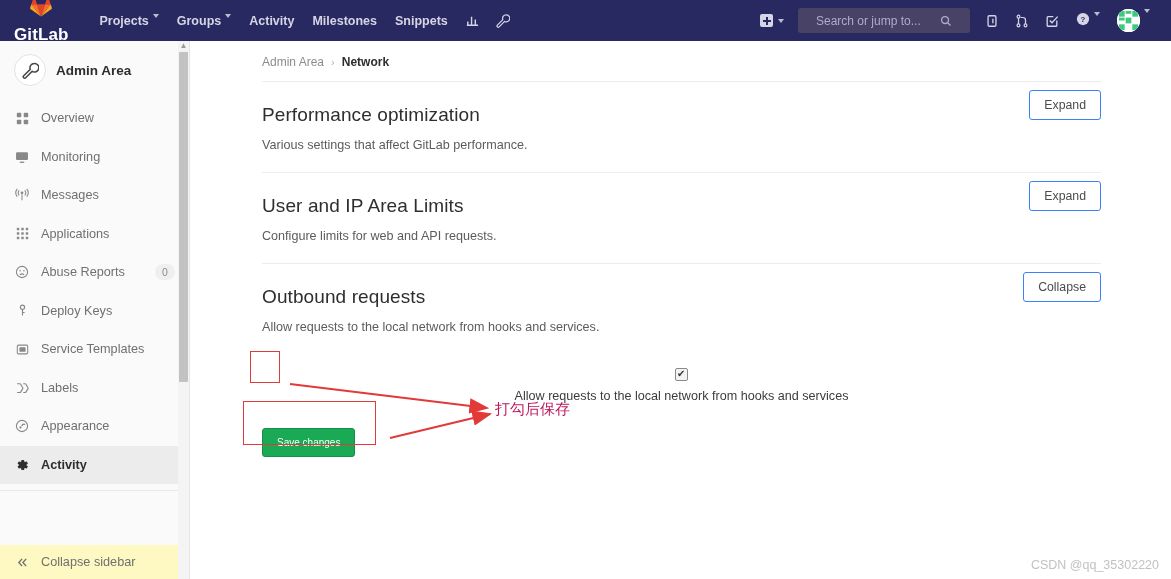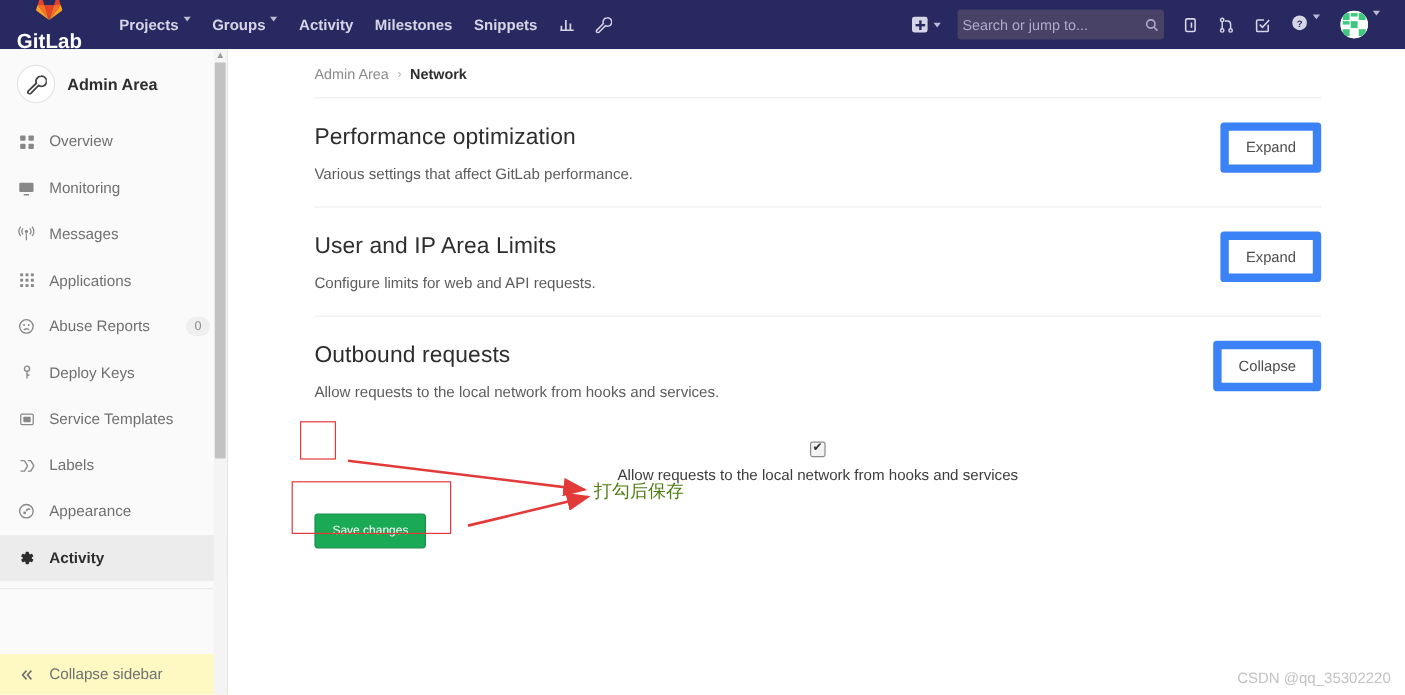--- a/index.html
+++ b/index.html
@@ -47,21 +47,21 @@
     position: relative;
   }
   .plus-box::before, .plus-box::after {
     content: ""; position: absolute; background: #292961;
   }
   .plus-box::before { left: 5.5px; top: 2.5px; width: 2px; height: 8px; }
   .plus-box::after  { top: 5.5px; left: 2.5px; height: 2px; width: 8px; }
 
   .searchbox {
     width: 172px; height: 25px; background: #474266; border-radius: 3px;
-    display: flex; align-items: center; padding: 0 4px; margin: 0 7px;
+    display: flex; align-items: center; padding: 0 18px; margin: 0 7px;
     cursor: text; position: relative;
   }
   .searchbox .ph { color: #b0abc9; font-size: 12px; flex: 1; }
   .searchbox .mag { color: #b0abc9; display: flex; align-items: center; }
 
   .avatar {
     width: 23px; height: 23px; border-radius: 50%; margin-left: 6px;
     background: #fff; position: relative; overflow: hidden; cursor: pointer;
   }
 
@@ -140,22 +140,22 @@
     margin: 0 70px 0 72px; padding: 22px 0 20px 0;
     position: relative;
   }
   .section + .section { border-top: 1px solid #ededed; }
   .sec-title {
     font-size: 19px; font-weight: 400; color: #2e2e2e;
     letter-spacing: .1px; margin-bottom: 12px;
   }
   .sec-desc { font-size: 12.6px; color: #5c5c5c; }
   .sec-btn {
-    position: absolute; top: 20px; right: 0;
-    background: #fff; border: 7px solid #3b82f6; border-radius: 3px;
+    position: absolute; top: 8px; right: 0;
+    background: #fff; border: 1px solid #3b82f6; border-radius: 3px;
     font-size: 12.3px; color: #4c4c4c; padding: 7px 14px; cursor: pointer;
     font-family: "Liberation Sans", sans-serif;
   }
 
   .check-row {
     display: flex; align-items: center; gap: 8px;
     margin-top: 34px; position: relative; flex-direction: column;
   }
   .cbox {
     width: 13px; height: 13px; border: 1px solid #8a8a8a; border-radius: 2px;
@@ -177,21 +177,21 @@
   
   .anno-layer {
     position: absolute; top: 0; left: 0; width: 1171px; height: 579px;
     pointer-events: none;
   }
   .anno-box { position: absolute; border: 1.5px solid #e23a38; }
   #anno-box-check { left: 250px; top: 351px; width: 30px; height: 32px; }
   #anno-box-save  { left: 243px; top: 401px; width: 133px; height: 44px; }
   .anno-text {
     position: absolute; left: 495px; top: 400px;
-    color: #4d7c0f; font-size: 15px;
+    color: #be185d; font-size: 15px;
     font-family: "DejaVu Sans", sans-serif; white-space: nowrap;
   }
 
   .watermark {
     position: absolute; right: 12px; bottom: 7px;
     color: #c2c2c2; font-size: 12.5px;
     font-family: "Liberation Sans", sans-serif;
   }
 </style>
 </head>

